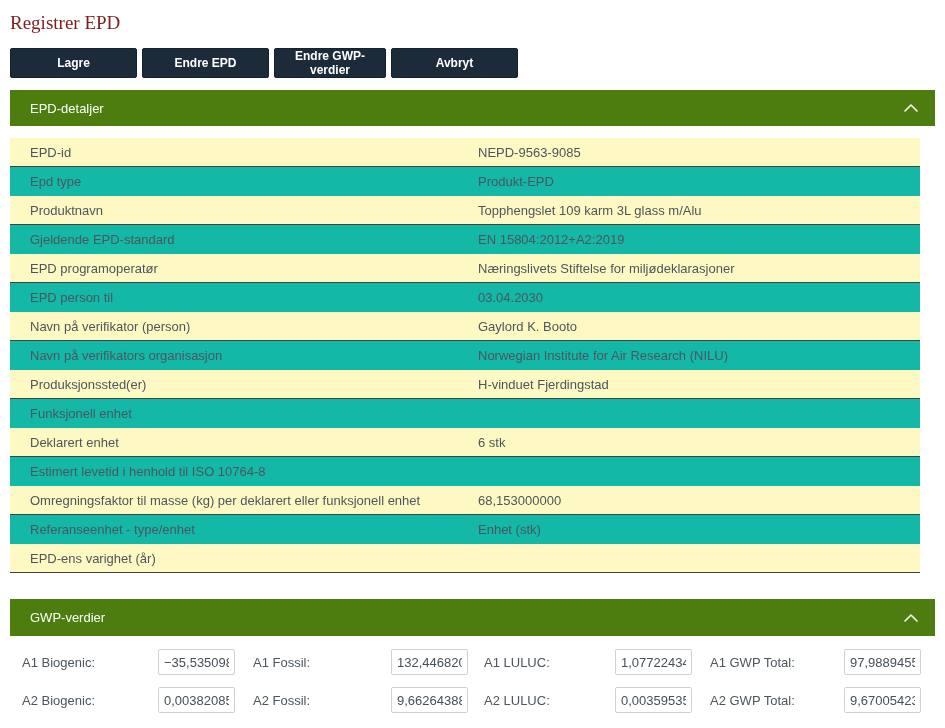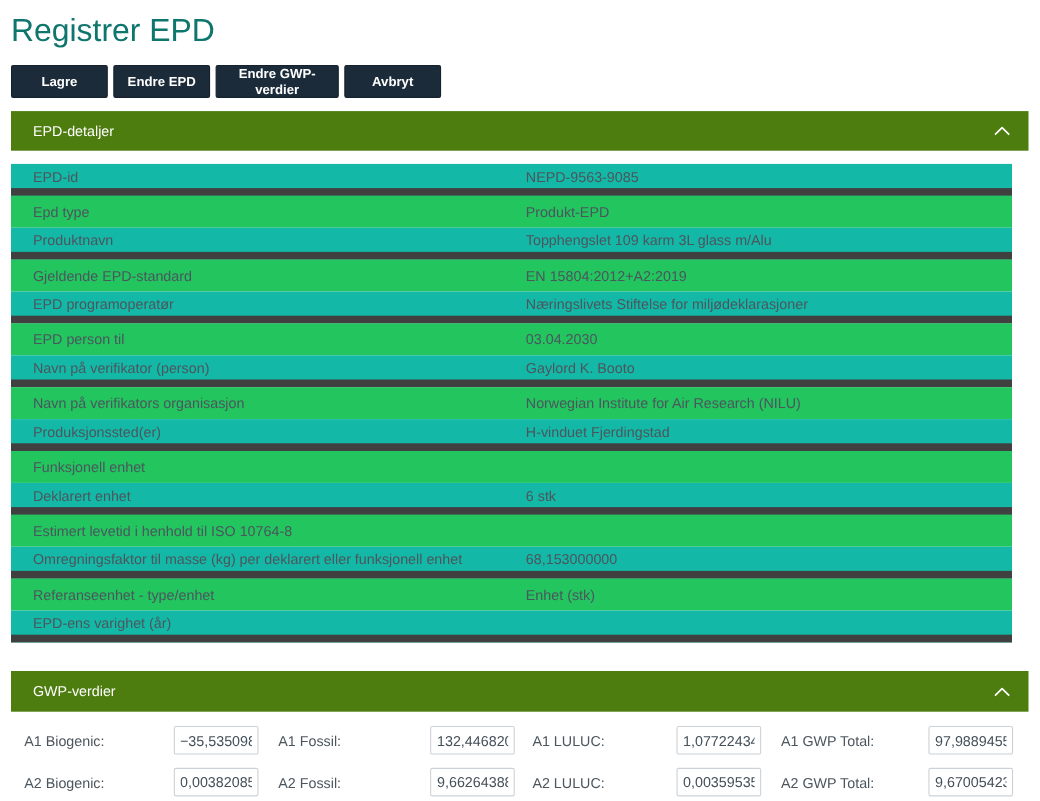--- a/index.html
+++ b/index.html
@@ -5,27 +5,27 @@
   html,body{margin:0;padding:0;background:#fff;}
   .page{
     width:945px;height:728px;position:relative;overflow:hidden;background:#fff;
     font-family:"Liberation Sans",sans-serif;color:#4c565e;
   }
   .content{padding:0 10px;}
 
   
   .page-title{
     margin:0;padding:12px 0 14px 0;
-    font-size:29px;font-weight:500;color:#0f766e;letter-spacing:0;
+    font-size:19px;font-weight:500;color:#7f1d1d;letter-spacing:0;font-family:Liberation Serif, serif;
   }
 
   
   .toolbar{display:flex;gap:5px;}
   .btn{
-    width:88px;height:30px;background:#1c2b3a;color:#fff;
+    width:127px;height:30px;background:#1c2b3a;color:#fff;
     border:1px solid #15212d;border-radius:2px;
     font-family:"Liberation Sans",sans-serif;font-size:12px;font-weight:bold;
     cursor:pointer;display:flex;align-items:center;justify-content:center;
   }
   .btn.wide{width:112px;}
 
   
   .section-header{
     margin-top:12px;width:925px;height:36px;box-sizing:border-box;
     background:#4d7c0f;color:#fff;font-size:13px;
@@ -34,22 +34,22 @@
   }
   .section-header.gwp{margin-top:26px;height:37px;}
   .chev{display:flex;align-items:center;}
 
   
   .detail-rows{width:910px;margin-top:12px;}
   .detail-row{
     height:29px;box-sizing:border-box;display:flex;align-items:center;
     padding-left:20px;font-size:13px;color:#4c565e;
   }
-  .detail-row.odd{background:#14b8a6;border-bottom:7px solid #404040;justify-content:space-between;}
-  .detail-row.even{background:#22c55e;}
+  .detail-row.odd{background:#fef9c3;border-bottom:1px solid #404040;justify-content:space-between;}
+  .detail-row.even{background:#14b8a6;}
   .detail-label{flex:0 0 448px;}
   .detail-value{flex:1;}
 
   
   .gwp-rows{margin-top:13px;}
   .gwp-row{
     display:flex;align-items:center;height:26px;margin:0 0 12px 12px;
     font-size:13px;color:#4c565e;
   }
   .gwp-label{display:inline-block;}

